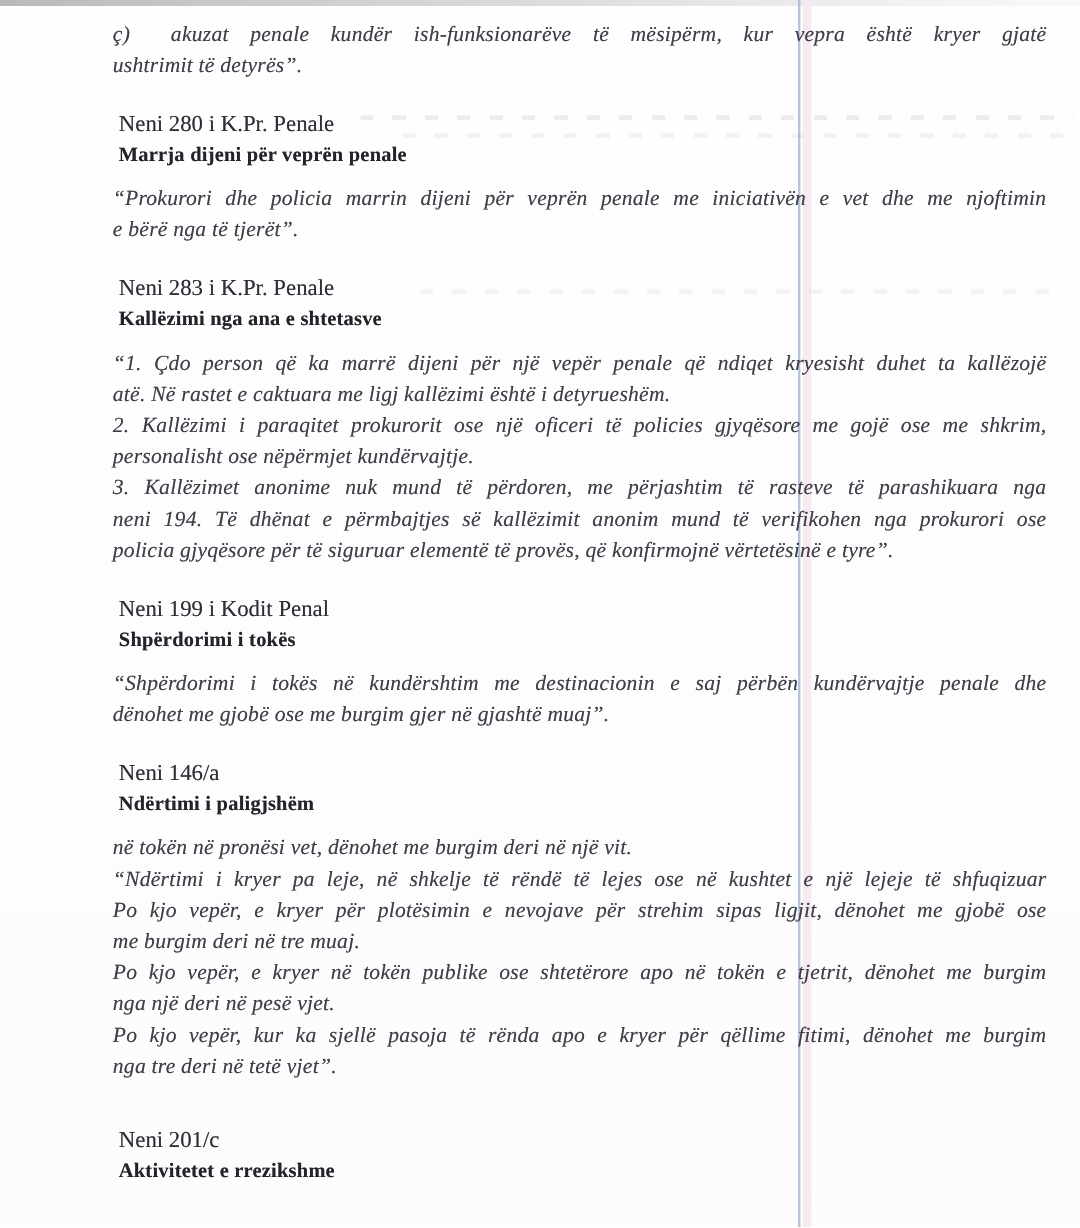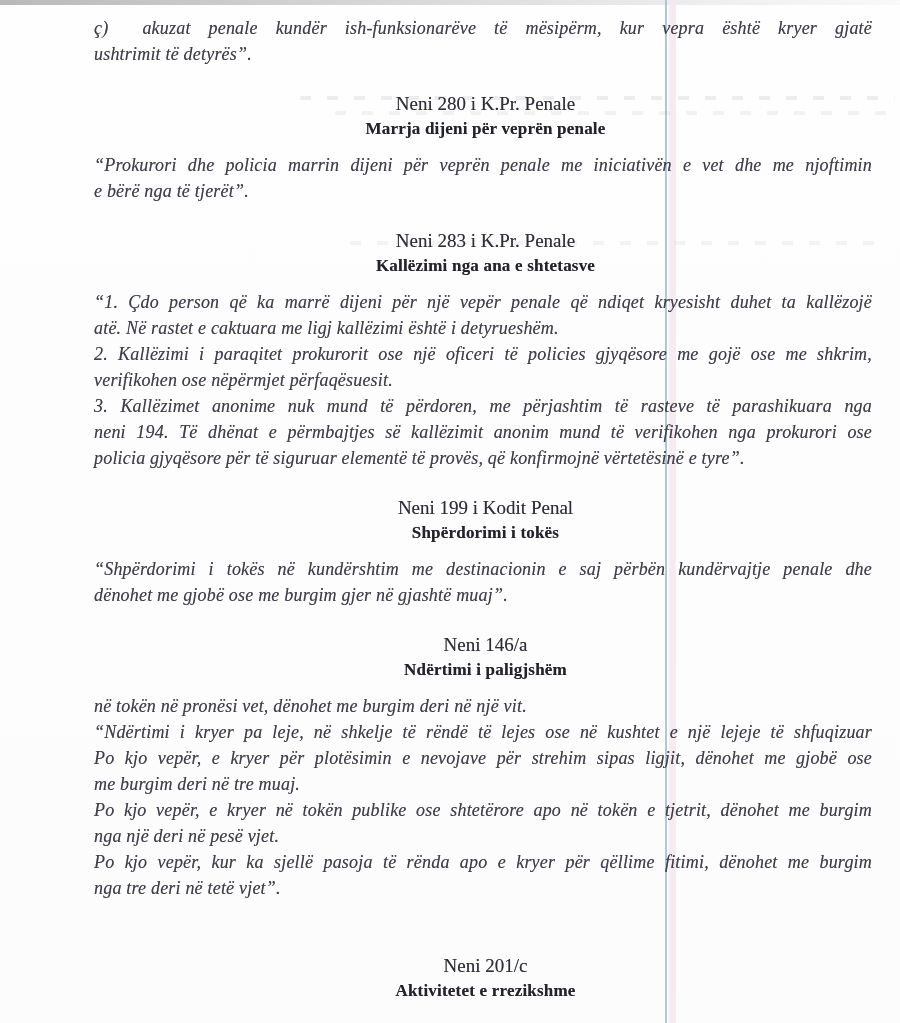--- a/index.html
+++ b/index.html
@@ -60,23 +60,22 @@
   .line.just {
     text-align: justify;
     text-align-last: justify;
   }
   .tab { display: inline-block; width: 34px; }
 
   .heading-block {
     margin-top: 24px;
     margin-left: 5px;
     font-style: normal;
-    text-align: center;
   }
-  .heading-block.final-gap { margin-top: 52px; }
+  .heading-block.final-gap { margin-top: 37px; }
   .article-ref {
     font-size: 19px; line-height: 25px;
     color: #2e2e38;
     text-shadow: 0 0 .4px rgba(46,46,56,.5);
   }
   .article-title {
     font-size: 17px; line-height: 25px;
     font-weight: bold;
     letter-spacing: .2px;
     color: #23232b;
@@ -107,21 +106,21 @@
         <div class="line">e bërë nga të tjerët”.</div>
       </div>
       <div class="heading-block">
         <div class="article-ref">Neni 283 i K.Pr. Penale</div>
         <div class="article-title">Kallëzimi nga ana e shtetasve</div>
       </div>
       <div class="para">
         <div class="line just">“1. Çdo person që ka marrë dijeni për një vepër penale që ndiqet kryesisht duhet ta kallëzojë</div>
         <div class="line">atë. Në rastet e caktuara me ligj kallëzimi është i detyrueshëm.</div>
         <div class="line just">2. Kallëzimi i paraqitet prokurorit ose një oficeri të policies gjyqësore me gojë ose me shkrim,</div>
-        <div class="line">verifikohen ose nëpërmjet përfaqësuesit.</div>
+        <div class="line">personalisht ose nëpërmjet kundërvajtje.</div>
         <div class="line just">3. Kallëzimet anonime nuk mund të përdoren, me përjashtim të rasteve të parashikuara nga</div>
         <div class="line just">neni 194. Të dhënat e përmbajtjes së kallëzimit anonim mund të verifikohen nga prokurori ose</div>
         <div class="line">policia gjyqësore për të siguruar elementë të provës, që konfirmojnë vërtetësinë e tyre”.</div>
       </div>
       <div class="heading-block">
         <div class="article-ref">Neni 199 i Kodit Penal</div>
         <div class="article-title">Shpërdorimi i tokës</div>
       </div>
       <div class="para">
         <div class="line just">“Shpërdorimi i tokës në kundërshtim me destinacionin e saj përbën kundërvajtje penale dhe</div>

